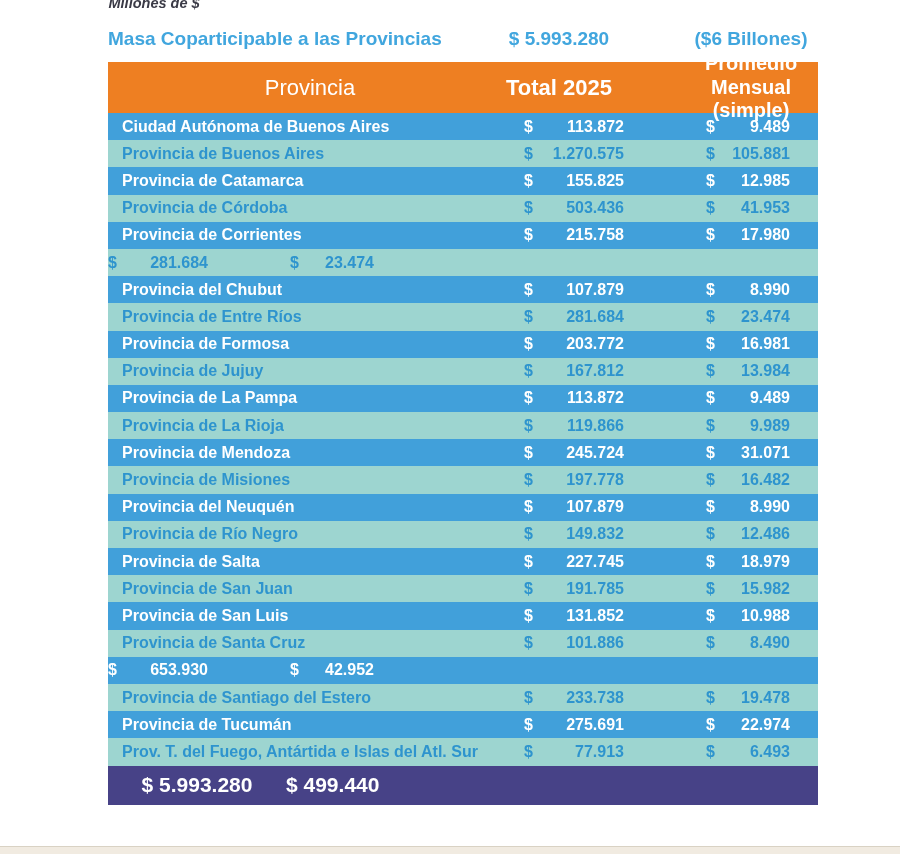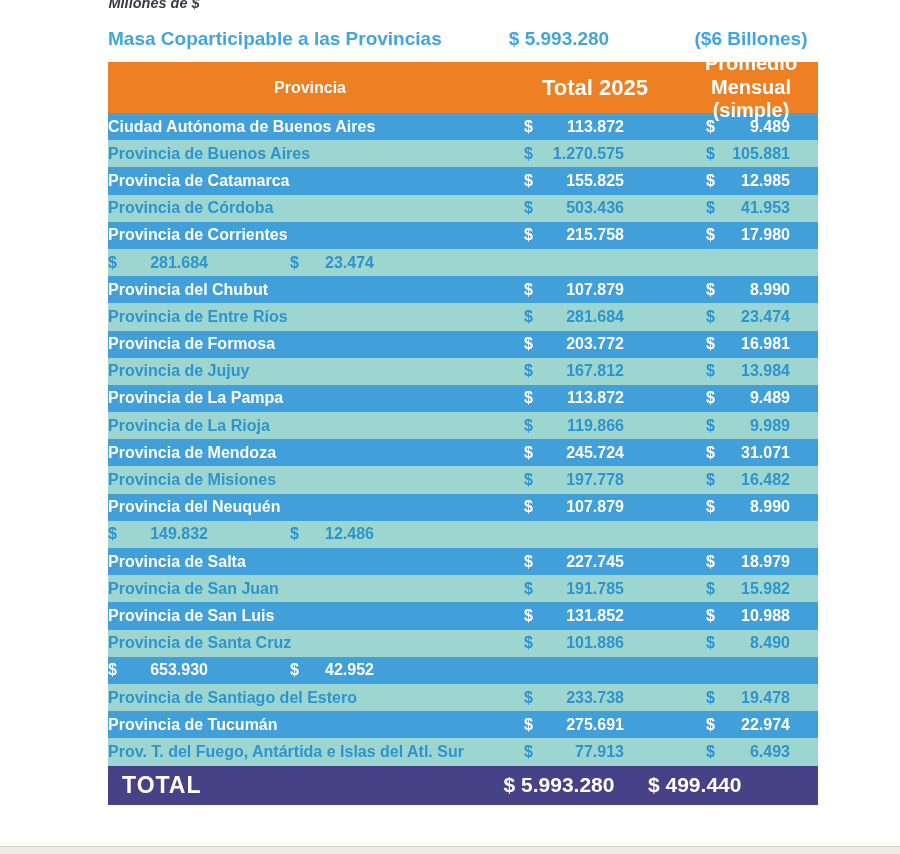--- a/index.html
+++ b/index.html
@@ -45,36 +45,36 @@
 
   
   .table { position: absolute; left: 108px; top: 62px; width: 710px; }
   .thead {
     height: 51px;
     background: #ee7f22;
     display: flex;
     align-items: center;
     color: #ffffff;
   }
-  .h-prov  { flex: 1; padding-left: 42px; text-align: center; font-size: 16px; font-weight: 700; }
-  .h-total { width: 178px; text-align: right; font-size: 22px; font-weight: 700; }
+  .h-prov  { flex: 1; padding-left: 42px; text-align: center; font-size: 22px; font-weight: 400; }
+  .h-total { width: 178px; text-align: center; font-size: 22px; font-weight: 700; }
   .h-prom  { width: 170px; padding-left: 36px; text-align: center; font-size: 20px; font-weight: 700; line-height: 1.18; }
   .h-prom span { display: block; }
 
   .trow {
     height: 27.2px;
     display: flex;
     align-items: center;
     font-weight: 700;
     font-size: 16px;
     white-space: nowrap;
   }
   .row-blue { background: #41a0da; color: #ffffff; }
   .row-teal { background: #9dd5d0; color: #2e94ce; }
-  .c-name  { flex: 1; overflow: hidden; }
+  .c-name  { flex: 1; padding-left: 14px; overflow: hidden; }
   .c-money { display: flex; justify-content: space-between; align-items: center; }
   .c2 { width: 100px; }
   .c3 { width: 84px; margin-left: 82px; margin-right: 28px; }
 
   .total-row {
     height: 39px;
     background: #474287;
     color: #ffffff;
     display: flex;
     align-items: center;
@@ -304,20 +304,21 @@
       <span class="cur">$</span>
       <span class="val">107.879</span>
     </div>
     <div class="c-money c3">
       <span class="cur">$</span>
       <span class="val">8.990</span>
     </div>
   </div>
 
   <div class="trow row-teal">
+    <div class="c-name">Provincia de Río Negro</div>
     <div class="c-money c2">
       <span class="cur">$</span>
       <span class="val">149.832</span>
     </div>
     <div class="c-money c3">
       <span class="cur">$</span>
       <span class="val">12.486</span>
     </div>
   </div>
 
@@ -411,21 +412,20 @@
       <span class="val">77.913</span>
     </div>
     <div class="c-money c3">
       <span class="cur">$</span>
       <span class="val">6.493</span>
     </div>
   </div>
 </div>
 
     <div class="total-row">
-      <div class="t-label">TOTAL</div>
       <div class="t-total">$ 5.993.280</div>
       <div class="t-avg">$ 499.440</div>
     </div>
 
   </div>
 
   <div class="footer-note">Informe octubre 2024</div>
 
   <div class="bottom-strip"></div>
 

